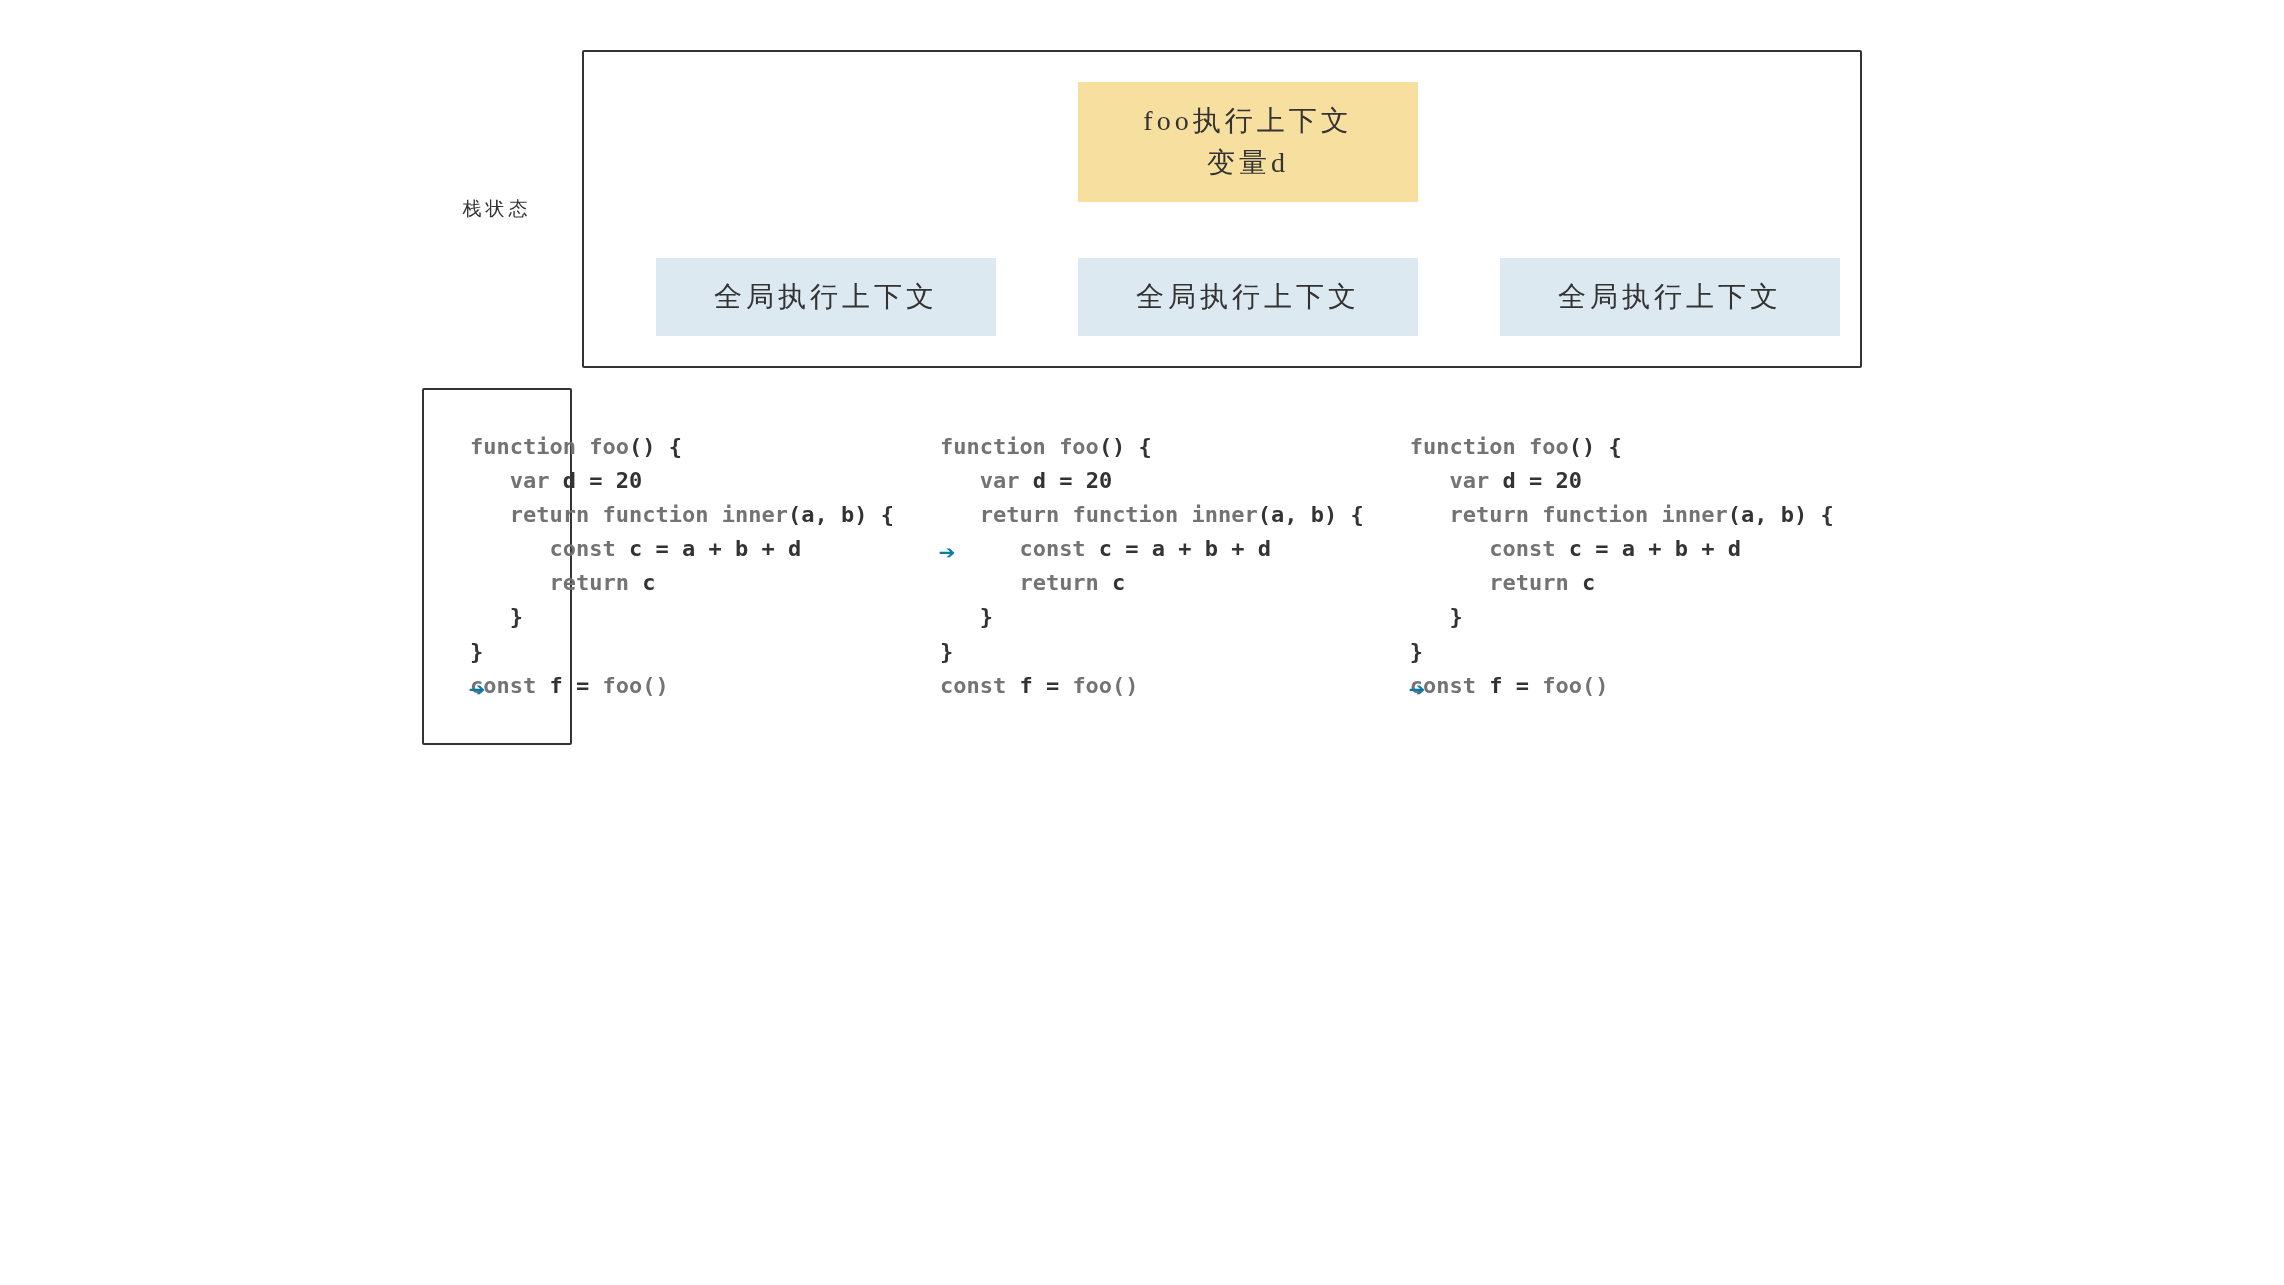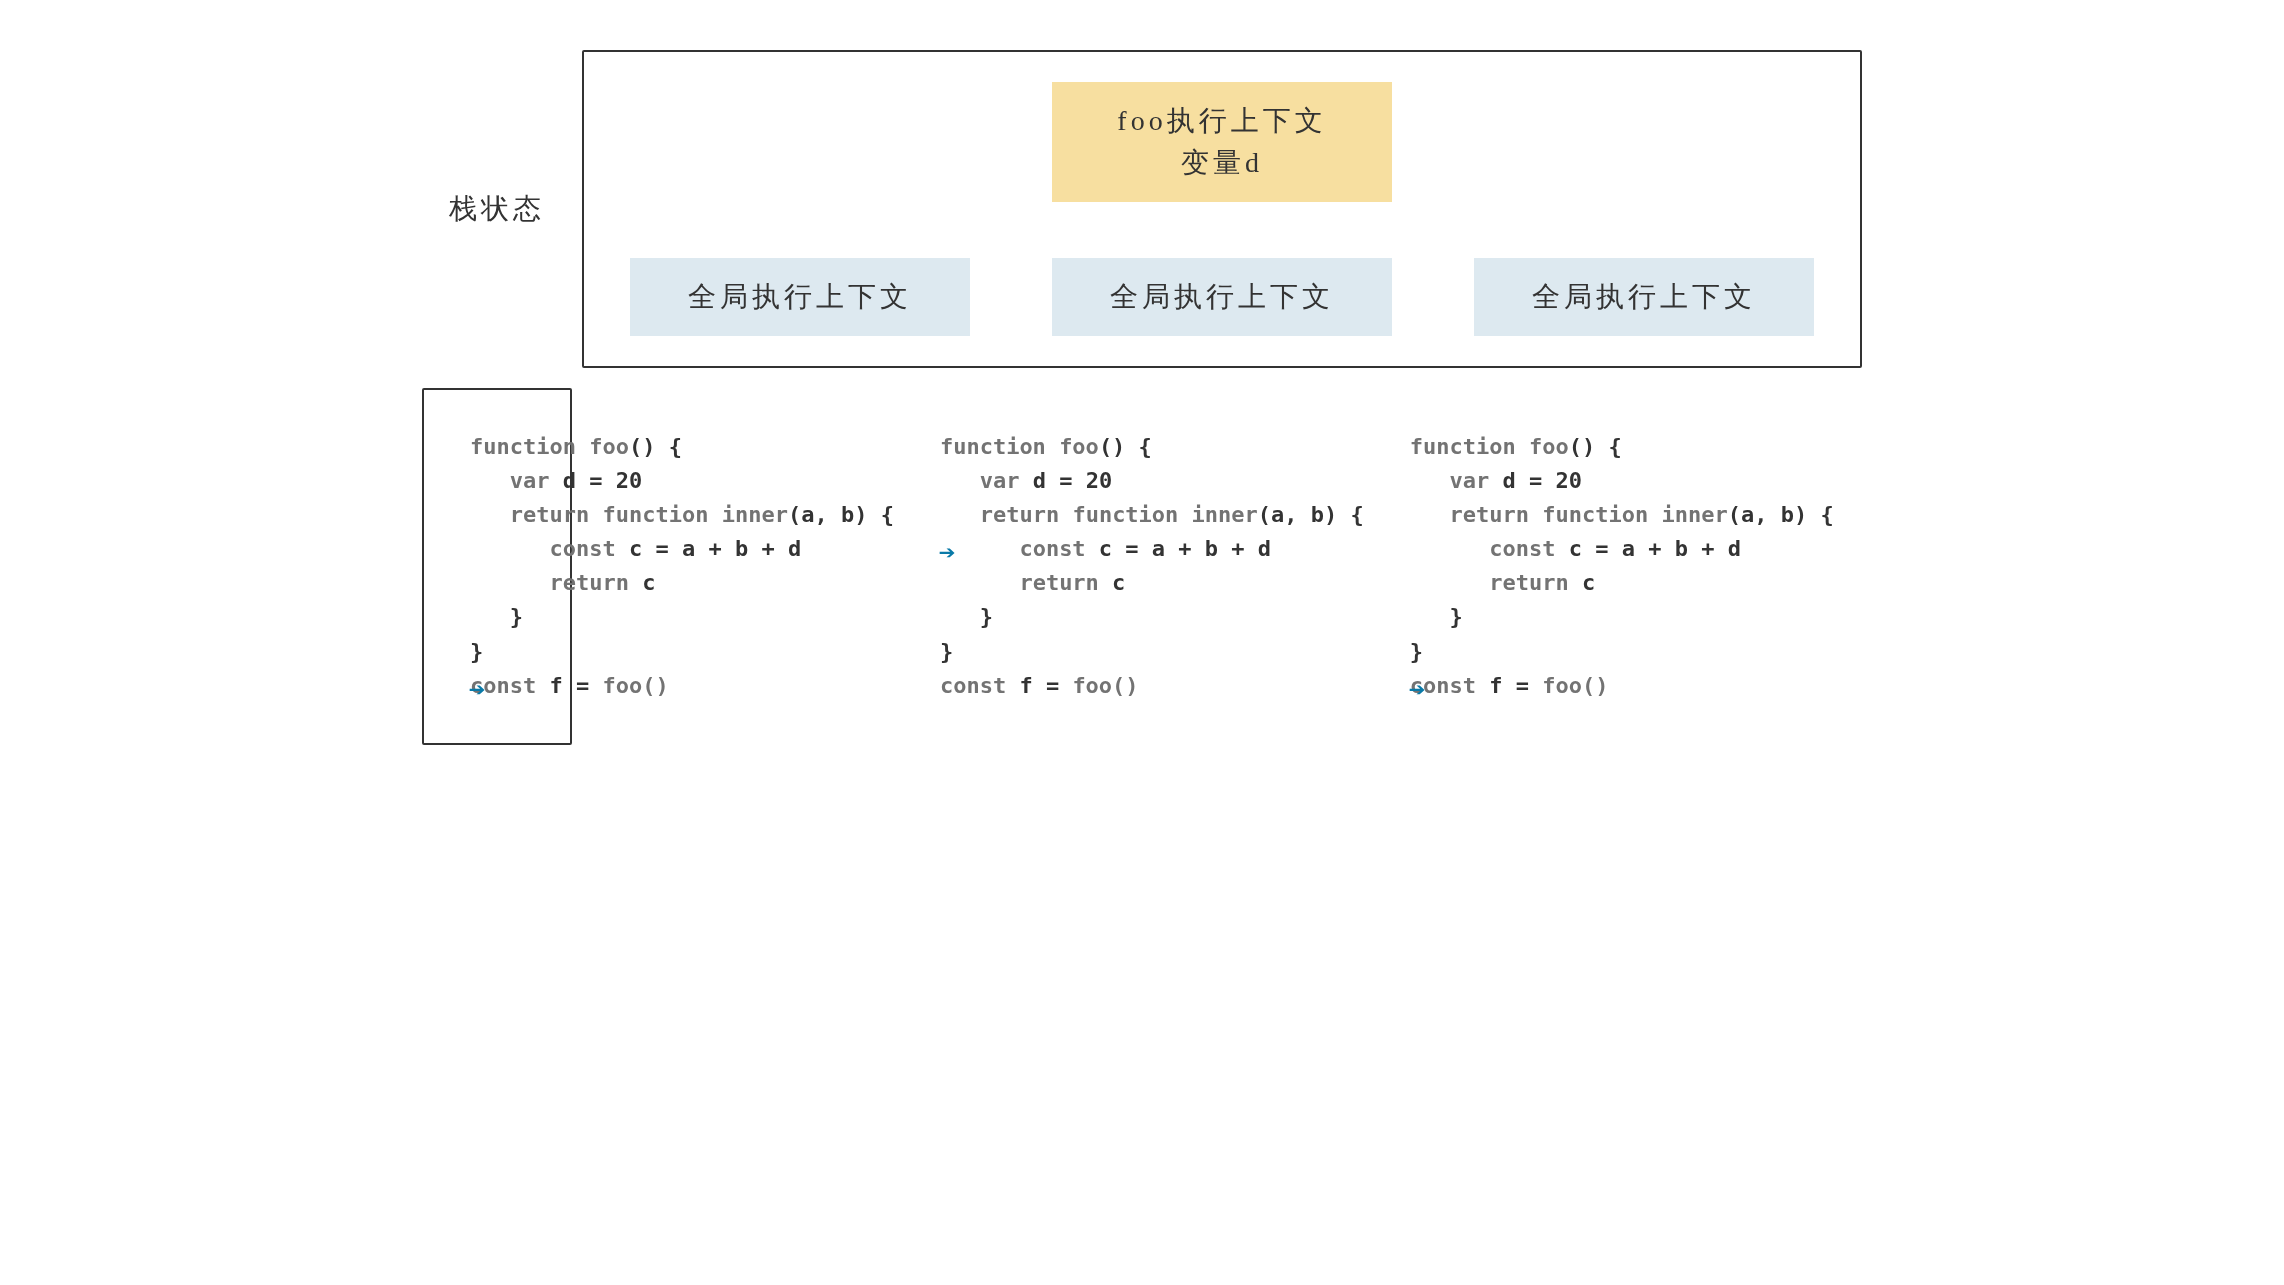--- a/index.html
+++ b/index.html
@@ -13,21 +13,21 @@
       margin: 0 auto;
       display: grid;
       grid-template-columns: 150px 1fr;
       grid-template-rows: auto auto;
       gap: 20px 10px;
     }
     .label {
       display: flex;
       align-items: center;
       justify-content: center;
-      font-size: 28px;
+      font-size: 19px;
       color: #333;
       letter-spacing: 4px;
       text-align: center;
       line-height: 1.6;
     }
     .panel {
       border: 2px solid #333;
       border-radius: 2px;
       padding: 30px 20px;
     }
@@ -35,21 +35,21 @@
       display: grid;
       grid-template-columns: 1fr 1fr 1fr;
       gap: 30px;
       align-items: end;
       min-height: 220px;
     }
     .stack-col {
       display: flex;
       flex-direction: column;
       gap: 16px;
-      align-items: center;
+      align-items: flex-end;
       justify-content: flex-end;
     }
     .ctx-box {
       width: 100%;
       max-width: 340px;
       padding: 18px 10px;
       text-align: center;
       font-size: 28px;
       letter-spacing: 4px;
       color: #333;

